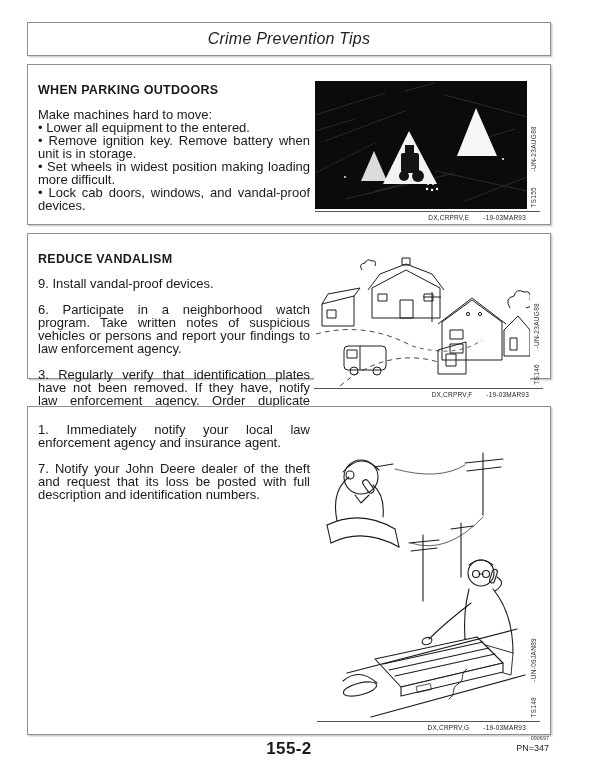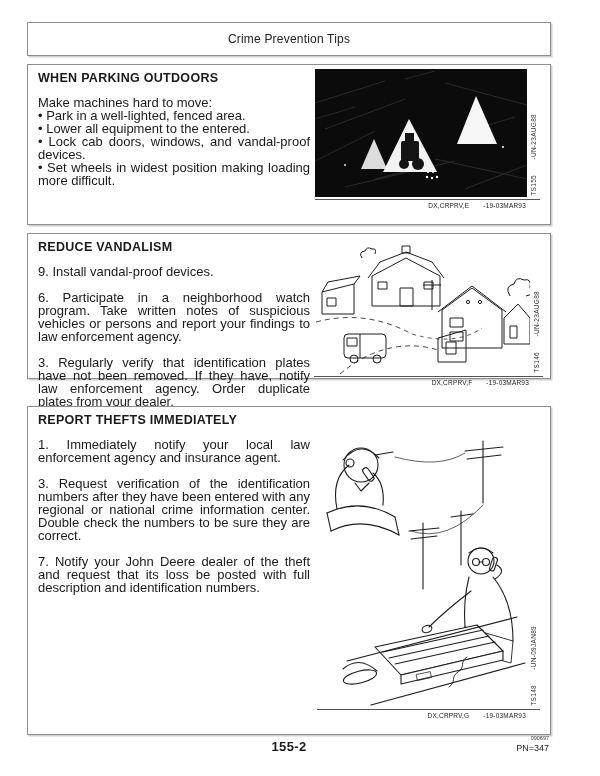--- a/index.html
+++ b/index.html
@@ -7,22 +7,22 @@
     width:600px;height:776px;position:relative;background:#ffffff;
     font-family:"Liberation Sans","DejaVu Sans",sans-serif;color:#1a1a1a;
     overflow:hidden;
   }
   .box{
     position:absolute;left:27px;width:524px;box-sizing:border-box;
     background:#fff;border:1px solid #8f8f8f;
     box-shadow:1.5px 1.5px 0 rgba(120,120,120,.35);
   }
   .header-box{top:22px;height:34px;display:flex;align-items:center;justify-content:center;}
-  .header-title{font-size:12px;color:#222;letter-spacing:.2px;}
-  .section{padding:4px 10px;display:flex;}
+  .header-title{font-style:italic;font-size:16px;color:#222;letter-spacing:.2px;}
+  .section{padding:16px 10px;display:flex;}
   .sec1{top:64px;height:161px;}
   .sec2{top:233px;height:146px;}
   .sec3{top:406px;height:329px;}
   .text-col{width:272px;flex:0 0 272px;padding-right:4px;}
   .sec-title{font-size:12.5px;font-weight:bold;letter-spacing:.3px;margin:2px 0 11px 0;}
   .body-p{font-size:13px;line-height:13px;margin:0 0 13px 0;text-align:justify;}
   .body-p.tight{margin:0;}
   .fig-col{margin-left:auto;display:flex;flex-direction:column;}
   .fig-row{display:flex;}
   .side-codes{
@@ -35,44 +35,44 @@
   }
   .vtext.un{margin-top:6px;margin-bottom:16px;}
   .fig-caption{
     display:flex;justify-content:flex-end;gap:14px;
     border-top:1px solid #555;margin-top:2px;padding-top:2px;padding-right:14px;
     font-size:6.5px;color:#222;letter-spacing:.2px;
   }
   .figure-art{background:#fff;}
   .footer-page{
     position:absolute;left:27px;width:524px;top:739px;text-align:center;
-    font-size:13px;font-weight:bold;letter-spacing:.4px;
+    font-size:17px;font-weight:bold;letter-spacing:.4px;
   }
   .footer-right{
     position:absolute;right:51px;top:736px;text-align:right;line-height:1;
   }
   .print-code{font-size:5.5px;color:#444;display:block;margin-bottom:2px;}
   .pn-code{font-size:9px;color:#222;display:block;margin-left:10px;}
   svg{display:block;}
 </style>
 </head>
 <body>
 
 <div class="box header-box">
   <span class="header-title">Crime Prevention Tips</span>
 </div>
 
 <div class="box section sec1">
   <div class="text-col">
     <div class="sec-title">WHEN PARKING OUTDOORS</div>
     <p class="body-p tight">Make machines hard to move:</p>
-    <p class="body-p tight">• Park in a well-lighted, fenced area.</p>
     <p class="body-p tight">• Lower all equipment to the entered.</p>
+    <p class="body-p tight">• Remove ignition key. Remove battery when unit is in storage.</p>
+    <p class="body-p tight">• Set wheels in widest position making loading more difficult.</p>
     <p class="body-p tight">• Lock cab doors, windows, and vandal-proof devices.</p>
-    <p class="body-p tight">• Set wheels in widest position making loading more difficult.</p>
   </div>
   <div class="fig-col">
     <div class="fig-row">
       <svg class="figure-art" width="212" height="128" viewBox="0 0 212 128">
         <rect width="212" height="128" fill="#0b0b0b"></rect>
         <g stroke="#2e2e2e" stroke-width="1" fill="none" opacity="0.9">
           <path d="M0,34 L70,12"></path>
             <path d="M10,60 L90,30"></path>
             <path d="M0,92 L60,62"></path>
           <path d="M130,14 L212,36"></path>
@@ -178,23 +178,21 @@
     </div>
     <div class="fig-caption">
       <span>DX,CRPRV,F</span>
       <span>-19-03MAR93</span>
     </div>
   </div>
 </div>
 
 <div class="box section sec3">
   <div class="text-col">
-    <div class="sec-title">REPORT THEFTS IMMEDIATELY</div>
     <p class="body-p">1. Immediately notify your local law enforcement agency and insurance agent.</p>
-    <p class="body-p">3. Request verification of the identification numbers after they have been entered with any regional or national crime information center. Double check the numbers to be sure they are correct.</p>
     <p class="body-p">7. Notify your John Deere dealer of the theft and request that its loss be posted with full description and identification numbers.</p>
   </div>
   <div class="fig-col">
     <div class="fig-row">
       <svg class="figure-art" width="210" height="296" viewBox="0 0 210 296">
         <rect width="210" height="296" fill="#ffffff"></rect>
         <g stroke="#1c1c1c" stroke-width="1.1" fill="none" stroke-linecap="round" stroke-linejoin="round">
 
           <circle cx="44" cy="54" r="17"></circle>
           <path d="M26,49 Q44,28 62,47"></path>

